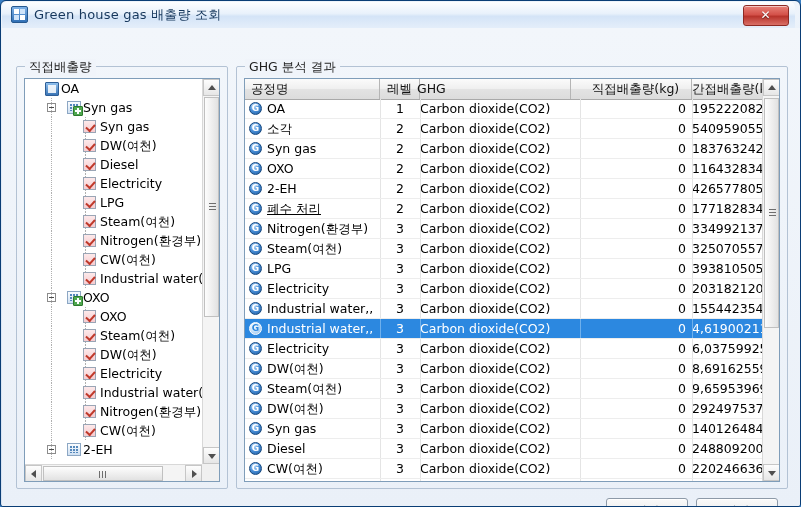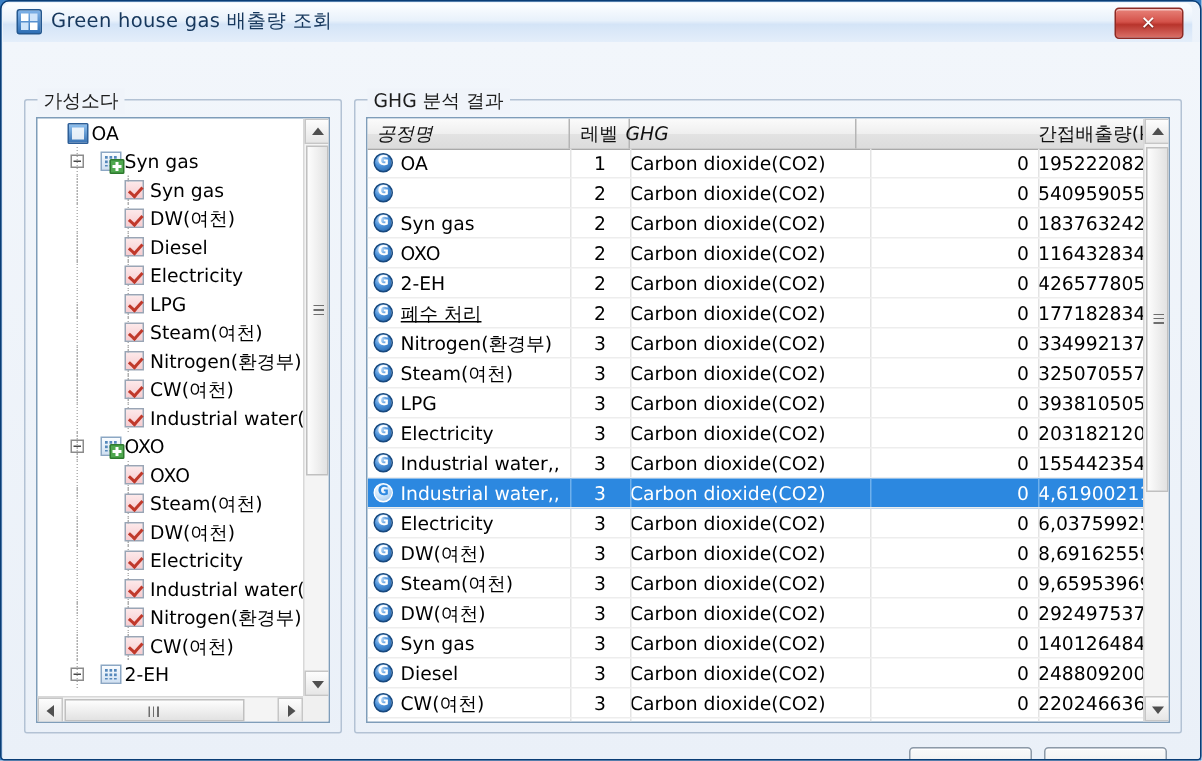--- a/index.html
+++ b/index.html
@@ -184,21 +184,21 @@
   #grid-head{
     position:absolute;left:0;top:0;right:0;height:20px;
     background:linear-gradient(180deg,#fbfbfb 0%,#efefef 50%,#e3e3e3 51%,#dcdcdc 100%);
     border-bottom:1px solid #a9a9a9;
   }
   #grid-head .hc{
     position:absolute;top:0;height:20px;line-height:20px;
     border-right:1px solid #b5b5b5;box-sizing:border-box;
     font-size:12.5px;color:#111;overflow:hidden;white-space:nowrap;
   }
-  .hc.l{padding-left:6px;font-style:italic;}
+  .hc.l{padding-left:6px;}
   .hc.c{text-align:center;}
   .hc.r{text-align:center;}
   #grid-body{
     position:absolute;left:0;top:20px;width:519px;bottom:0;overflow:hidden;
   }
   .grow{position:relative;height:19px;line-height:19px;border-bottom:1px solid #ededed;}
   .grow .cell{
     position:absolute;top:0;height:19px;line-height:19px;
     font-size:12.5px;color:#000;white-space:nowrap;overflow:hidden;
     box-sizing:border-box;
@@ -254,21 +254,21 @@
     <div id="title-text">Green house gas 배출량 조회</div>
     <div id="close-btn">
       <span class="x">✕</span>
     </div>
   </div>
 
   <div id="content">
 
     <div class="groupbox" id="gb-left">
       <div class="gb-frame"></div>
-      <div class="gb-label">가성소다</div>
+      <div class="gb-label">직접배출량</div>
     </div>
 
     <div id="tree-wrap">
       <div id="tree">
           <div class="tnode root">
             <span class="ico-root"></span>
             <span class="lbl">OA</span>
           </div>
           <div class="tnode grp">
             <span class="expander"></span>
@@ -425,38 +425,40 @@
     <div class="groupbox" id="gb-right">
       <div class="gb-frame"></div>
       <div class="gb-label">GHG 분석 결과</div>
     </div>
 
     <div id="grid-wrap">
       <div id="grid-head">
           <div class="hc l" style="left: 0px; width: 135px;">공정명</div>
           <div class="hc c" style="left: 135px; width: 40px;">레벨</div>
           <div class="hc l" style="left: 166px; width: 160px;">GHG</div>
+          <div class="hc r" style="left: 335px; width: 112px;">직접배출량(kg)</div>
           <div class="hc r" style="left: 447px; width: 72px;">간접배출량(kg)</div>
           <div class="hc c" style="left: 519px; width: 17px; border-right: none;"></div>
         </div>
       <div id="grid-body">
           <div class="grow">
             <span class="rowico"></span>
             <div class="cell c-name" style="left: 22px; width: 113px;">OA</div>
             <div class="cell c-lvl" style="left: 135px; width: 40px;">1</div>
             <span class="vsep" style="left: 135px;"></span>
             <div class="cell c-ghg" style="left: 175px; width: 160px;">Carbon dioxide(CO2)</div>
             <span class="vsep" style="left: 175px;"></span>
             <div class="cell c-dir" style="left: 335px; width: 112px;">0</div>
             <span class="vsep" style="left: 335px;"></span>
             <div class="cell c-ind" style="left: 447px; width: 72px;">19522208270922,7</div>
             <span class="vsep" style="left: 447px;"></span>
           </div>
           <div class="grow">
             <span class="rowico"></span>
+            <div class="cell c-name" style="left: 22px; width: 113px;">소각</div>
             <div class="cell c-lvl" style="left: 135px; width: 40px;">2</div>
             <span class="vsep" style="left: 135px;"></span>
             <div class="cell c-ghg" style="left: 175px; width: 160px;">Carbon dioxide(CO2)</div>
             <span class="vsep" style="left: 175px;"></span>
             <div class="cell c-dir" style="left: 335px; width: 112px;">0</div>
             <span class="vsep" style="left: 335px;"></span>
             <div class="cell c-ind" style="left: 447px; width: 72px;">540959055949,865</div>
             <span class="vsep" style="left: 447px;"></span>
           </div>
           <div class="grow">

